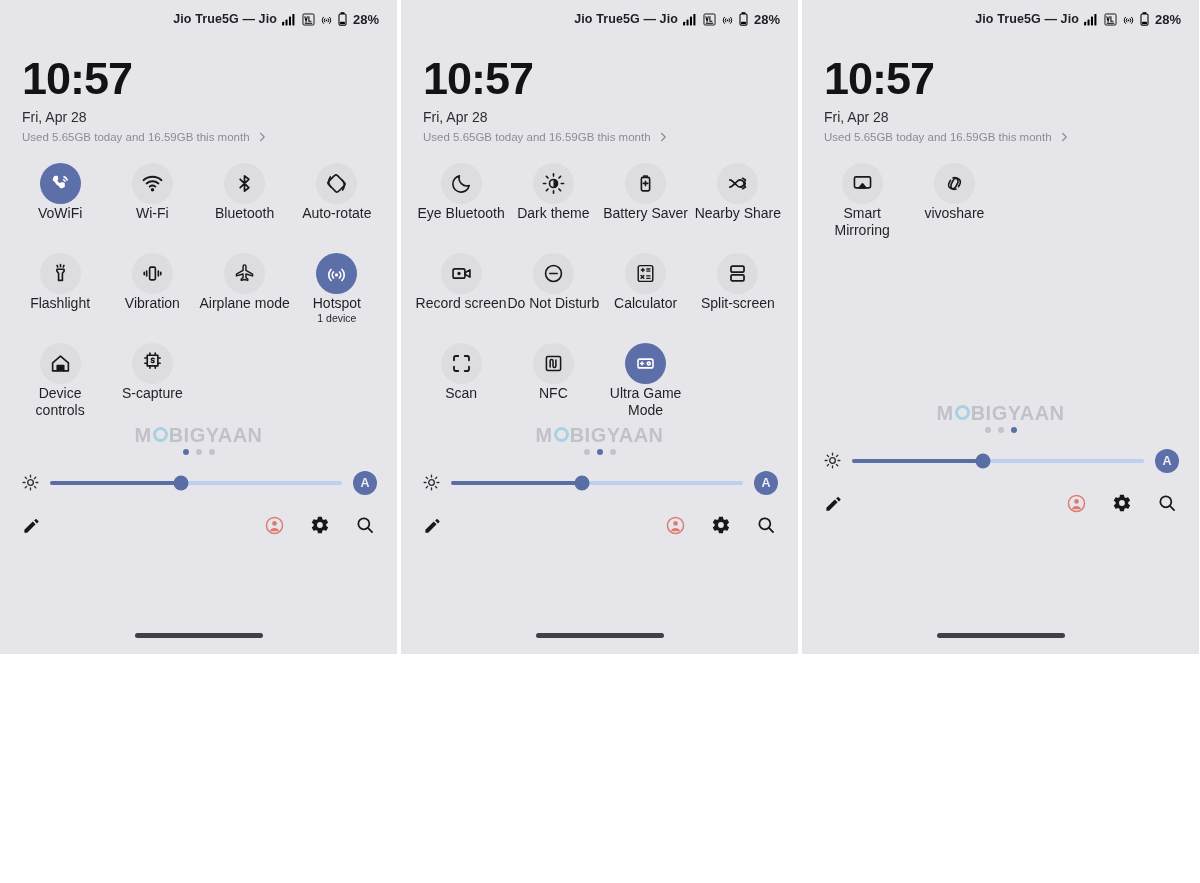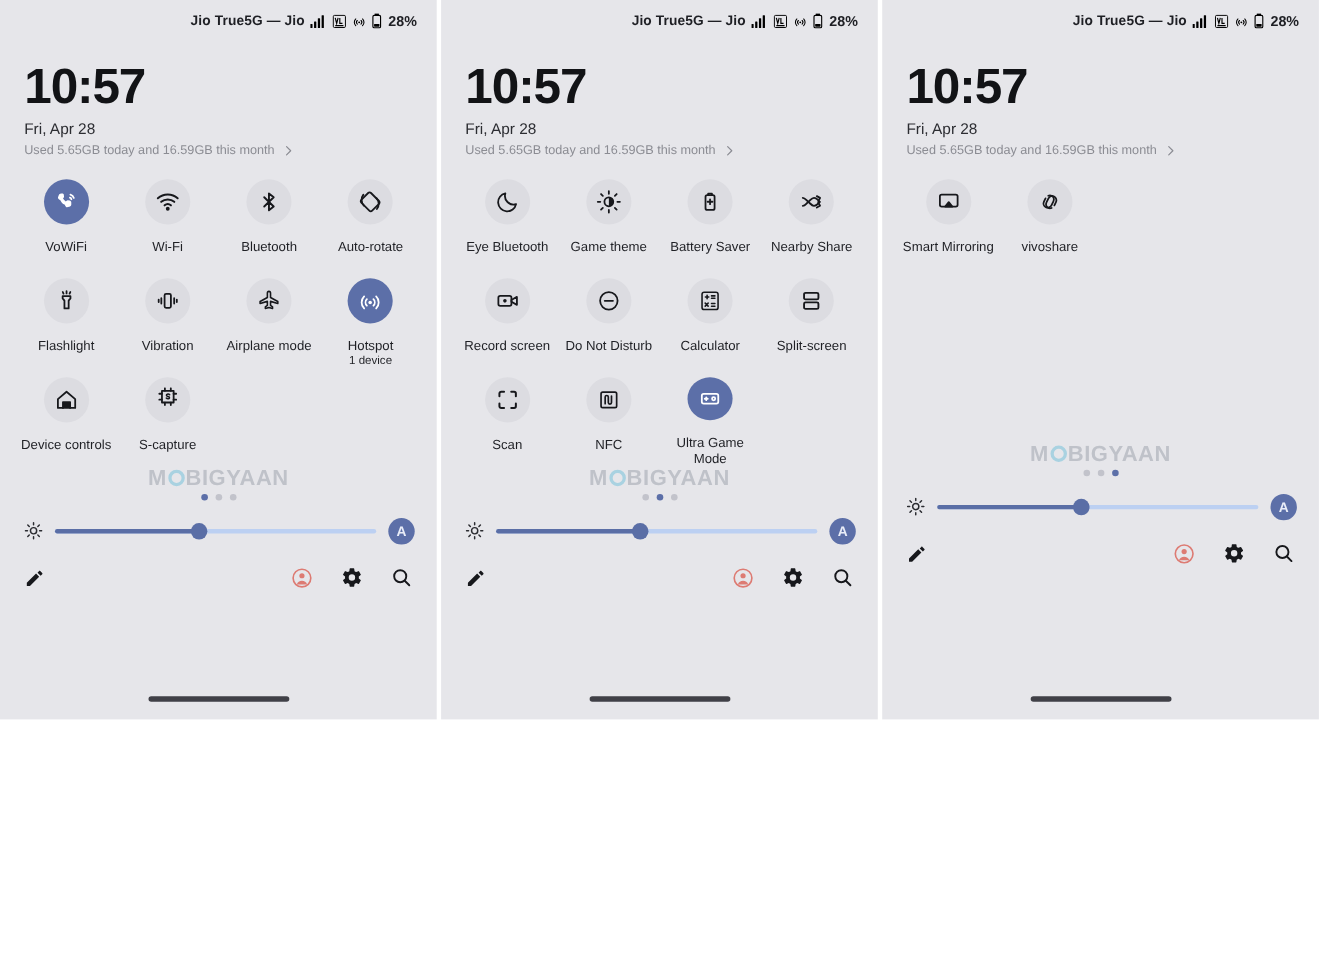--- a/index.html
+++ b/index.html
@@ -89,22 +89,22 @@
   }
   .tile-ic {
     width: 41px; height: 41px;
     border-radius: 50%;
     background: #dcdce1;
     display: flex; align-items: center; justify-content: center;
     color: #17181c;
   }
   .tile.on .tile-ic { background: #5c6fa8; color: #ffffff; }
   .tile-lbl {
-    margin-top: 13px;
-    font-size: 12px;
+    margin-top: 1px;
+    font-size: 14px;
     color: #1f2025;
     text-align: center;
     line-height: 1.25;
     max-width: 92px;
   }
   .tile-sub {
     font-size: 10.5px;
     color: #1f2025;
     text-align: center;
     line-height: 1.25;
@@ -456,21 +456,21 @@
           <div class="tile-lbl">Eye Bluetooth</div>
         </div>
         <div class="tile">
           <div class="tile-ic">
             <svg width="23" height="23" viewBox="0 0 24 24" fill="none" stroke="currentColor" stroke-width="1.7" stroke-linecap="round" stroke-linejoin="round">
               <circle cx="12" cy="12" r="4.2"></circle>
               <path d="M12 7.8a4.2 4.2 0 0 1 0 8.4z" fill="currentColor" stroke="none"></path>
               <path d="M12 1.9v2.4M12 19.7v2.4M3.9 12H1.5M22.5 12h-2.4M6.3 6.3 4.6 4.6M19.4 19.4l-1.7-1.7M6.3 17.7l-1.7 1.7M19.4 4.6l-1.7 1.7"></path>
             </svg>
           </div>
-          <div class="tile-lbl">Game theme</div>
+          <div class="tile-lbl">Dark theme</div>
         </div>
         <div class="tile">
           <div class="tile-ic">
             <svg width="23" height="23" viewBox="0 0 24 24" fill="none" stroke="currentColor" stroke-width="1.7" stroke-linecap="round" stroke-linejoin="round">
               <rect x="7.7" y="5.6" width="8.6" height="14.1" rx="1.6"></rect>
               <path d="M10.2 5.6V4.2h3.6v1.4"></path>
               <path d="M12 9.6v4.6M9.7 11.9h4.6"></path>
             </svg>
           </div>
           <div class="tile-lbl">Battery Saver</div>

